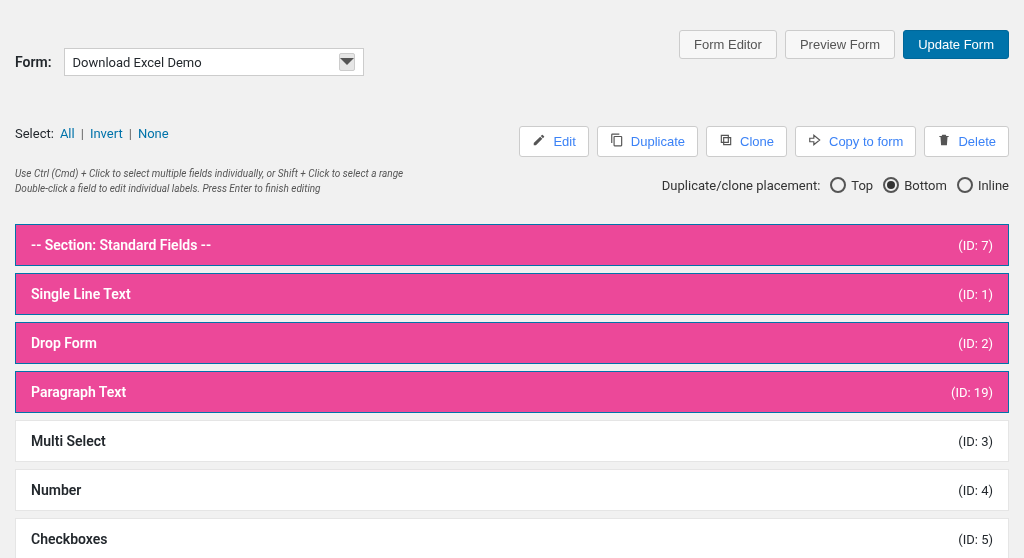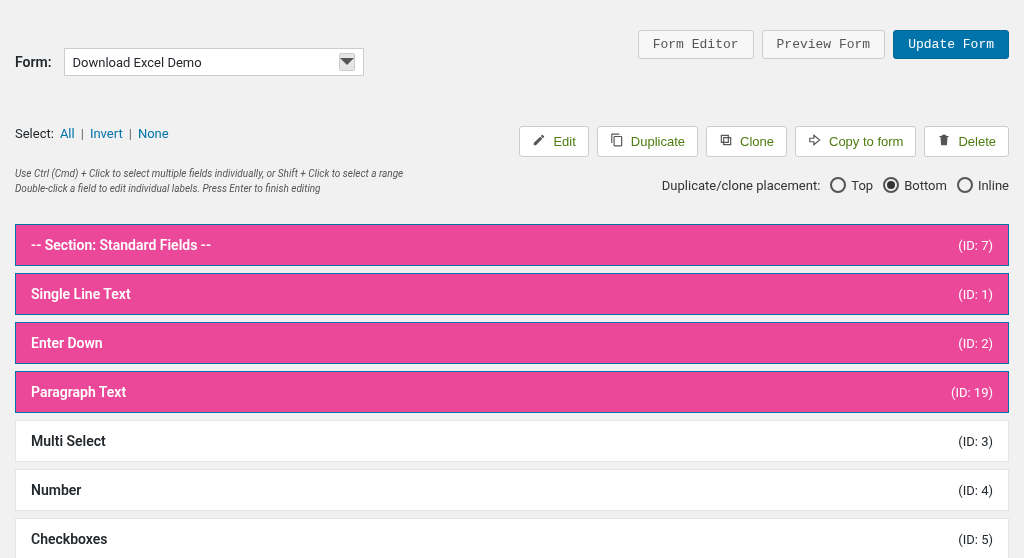--- a/index.html
+++ b/index.html
@@ -52,21 +52,20 @@
     }
     .top-buttons { display: flex; gap: 8px; }
     .btn {
       border: 1px solid #cccccc;
       background: #f7f7f7;
       color: #555;
       padding: 6px 14px;
       font-size: 13px;
       border-radius: 3px;
       cursor: pointer;
-      font-family: Liberation Mono, monospace;
     }
     .btn-primary {
       background: #0073aa;
       border-color: #006799;
       color: #fff;
     }
 
     .controls-row {
       display: flex;
       align-items: flex-start;
@@ -79,21 +78,21 @@
       gap: 6px;
       font-size: 13px;
     }
     .select-links a { color: #0073aa; text-decoration: none; cursor: pointer; }
     .select-sep { color: #666; }
 
     .action-buttons { display: flex; gap: 8px; }
     .icon-btn {
       border: 1px solid #cccccc;
       background: #fff;
-      color: #4d7c0f;
+      color: #3b82f6;
       padding: 6px 12px;
       font-size: 13px;
       border-radius: 3px;
       cursor: pointer;
       display: flex;
       align-items: center;
       gap: 7px;
     }
     .icon-btn svg { width: 14px; height: 14px; fill: #555; }
 
@@ -259,21 +258,21 @@
 <div class="fields" id="fields-container">
     <div class="field-row selected">
       <span class="field-label">-- Section: Standard Fields --</span>
       <span class="field-id">(ID: 7)</span>
     </div>
     <div class="field-row selected">
       <span class="field-label">Single Line Text</span>
       <span class="field-id">(ID: 1)</span>
     </div>
     <div class="field-row selected">
-      <span class="field-label">Enter Down</span>
+      <span class="field-label">Drop Form</span>
       <span class="field-id">(ID: 2)</span>
     </div>
     <div class="field-row selected">
       <span class="field-label">Paragraph Text</span>
       <span class="field-id">(ID: 19)</span>
     </div>
     <div class="field-row">
       <span class="field-label">Multi Select</span>
       <span class="field-id">(ID: 3)</span>
     </div>

